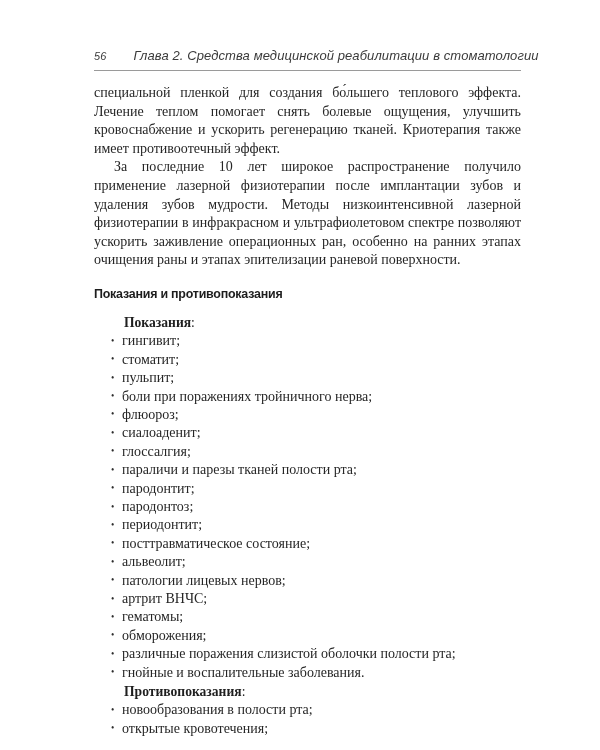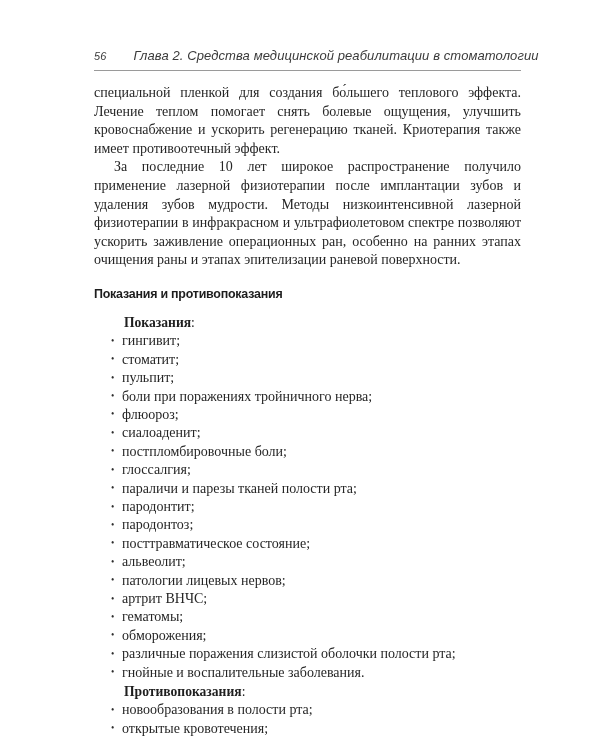--- a/index.html
+++ b/index.html
@@ -167,25 +167,25 @@
 
     <div class="sub-label"><span>Показания</span><span class="colon">:</span></div>
 
     <ul class="bullets list-gap-top">
       <li>гингивит;</li>
       <li>стоматит;</li>
       <li>пульпит;</li>
       <li>боли при поражениях тройничного нерва;</li>
       <li>флюороз;</li>
       <li>сиалоаденит;</li>
-      <li>постпломбировочные боли;</li>
       <li>глоссалгия;</li>
       <li>параличи и парезы тканей полости рта;</li>
       <li>пародонтит;</li>
       <li>пародонтоз;</li>
+      <li>периодонтит;</li>
       <li>посттравматическое состояние;</li>
       <li>альвеолит;</li>
       <li>патологии лицевых нервов;</li>
       <li>артрит ВНЧС;</li>
       <li>гематомы;</li>
       <li>обморожения;</li>
       <li>различные поражения слизистой оболочки полости рта;</li>
       <li>гнойные и воспалительные заболевания.</li>
     </ul>
 

